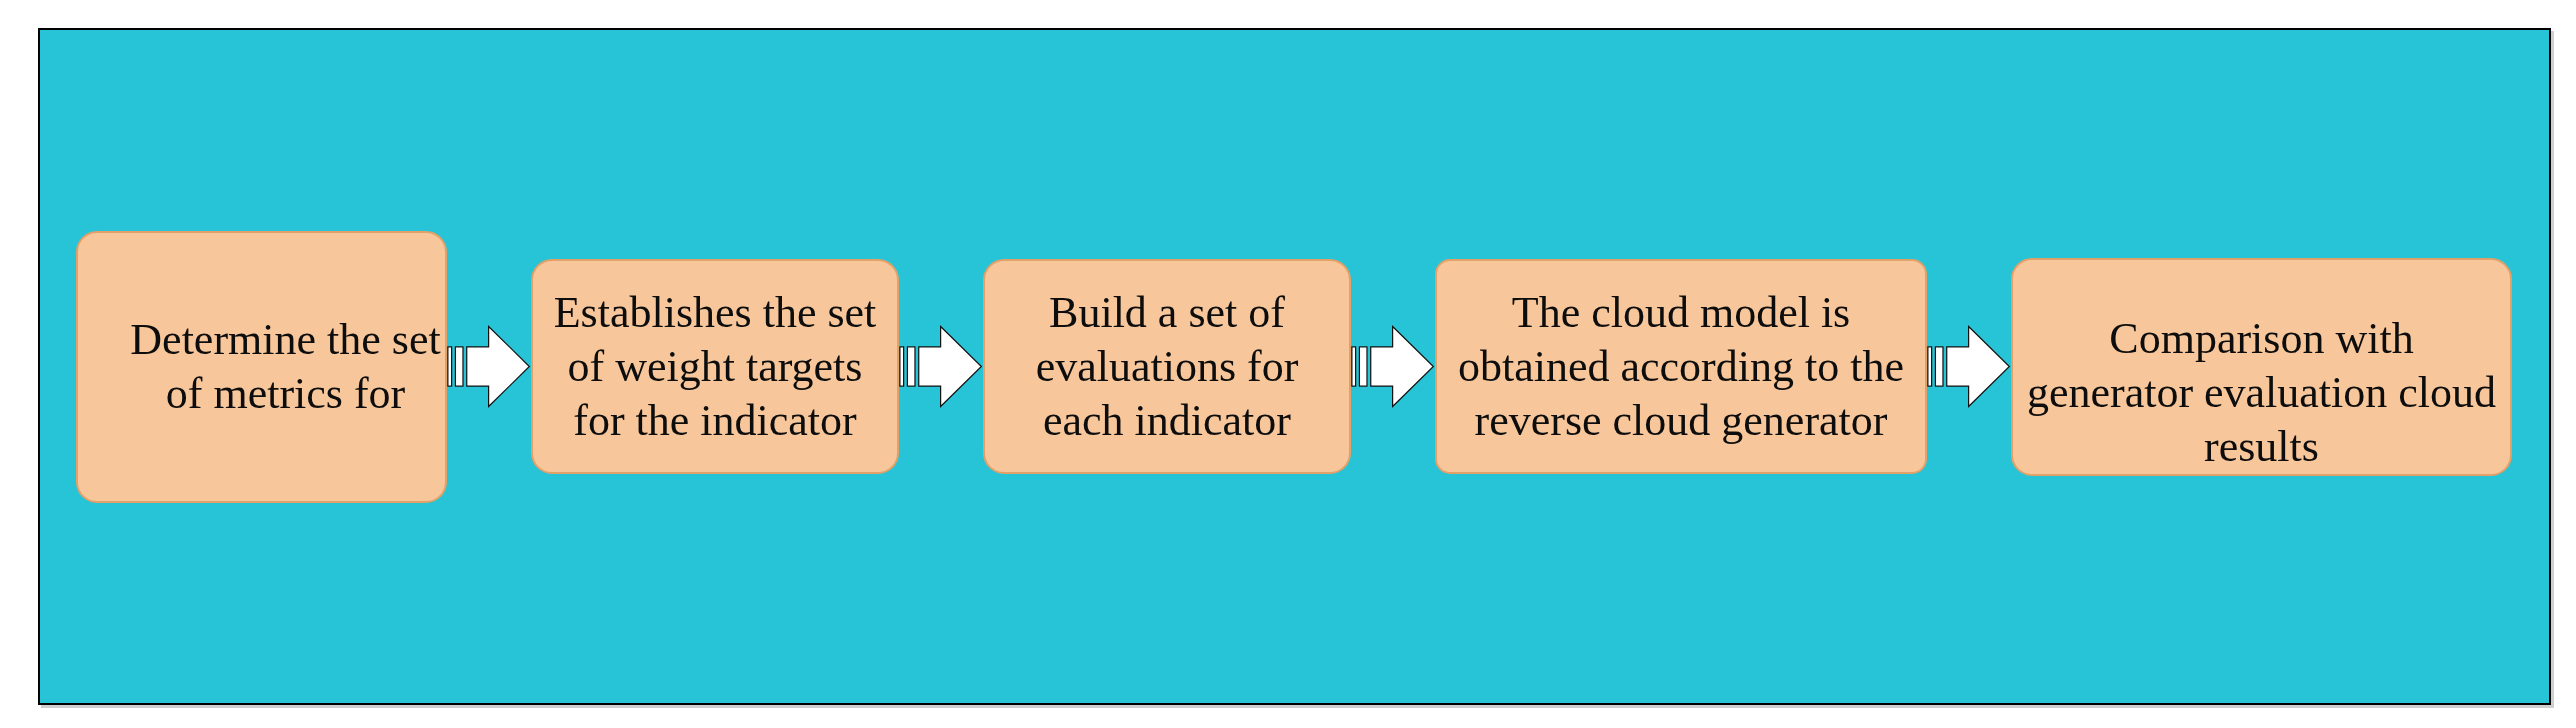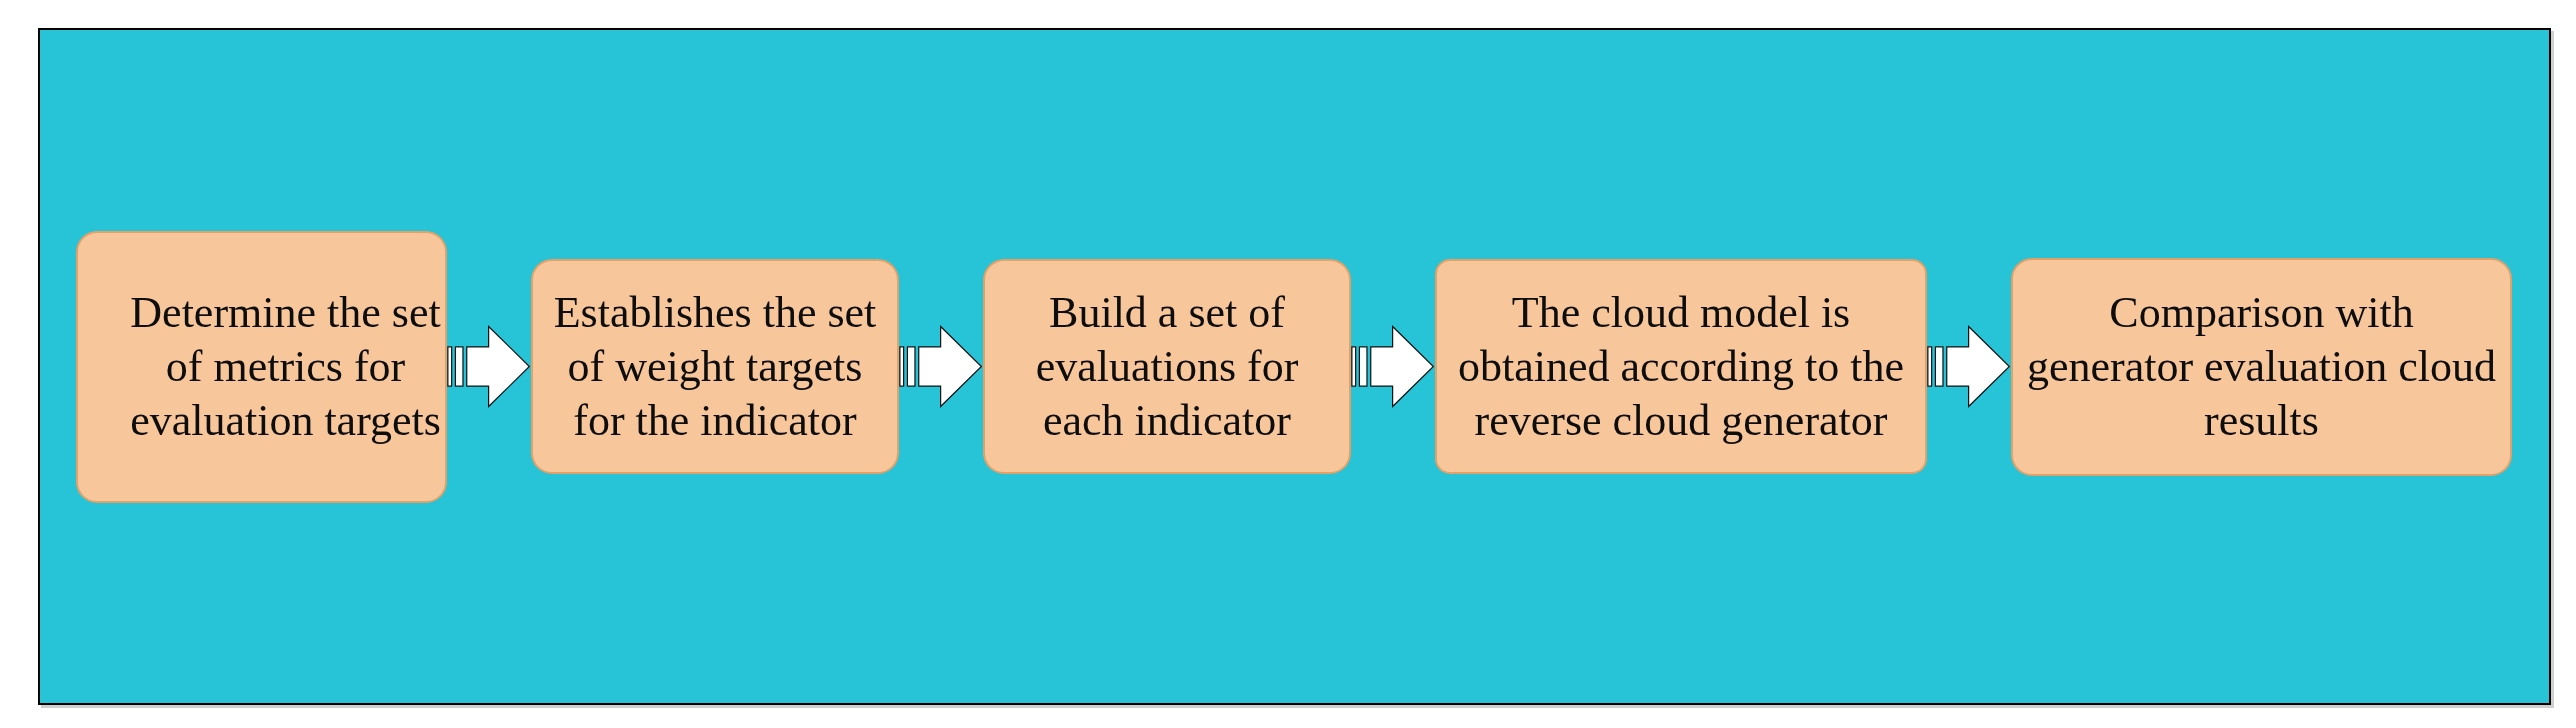--- a/index.html
+++ b/index.html
@@ -45,39 +45,38 @@
     flex: 0 0 auto;
   }
   .step-box .line {
     display: block;
     white-space: nowrap;
   }
   .box-1 { width: 371px; height: 272px; padding-left: 48px; }
   .box-2 { width: 368px; height: 215px; text-align: right; }
   .box-3 { width: 368px; height: 215px; }
   .box-4 { width: 492px; height: 215px; border-radius: 15px; }
-  .box-5 { width: 501px; height: 218px; }
+  .box-5 { width: 501px; height: 218px; justify-content: flex-end; }
   .flow-arrow {
     flex: 0 0 auto;
     width: 84px;
     height: 83px;
     display: block;
   }
 </style>
 </head>
 <body>
 
 <div class="canvas">
   <div class="frame">
     <div class="flow">
 
       <div class="step-box box-1">
         <span class="line">Determine the set</span>
         <span class="line">of metrics for</span>
-        <span class="line">evaluation targets</span>
       </div>
 
       <svg class="flow-arrow" viewBox="0 0 111 110" xmlns="http://www.w3.org/2000/svg">
         <rect x="1" y="29" width="5" height="52" fill="#FFFFFF" stroke="#111111" stroke-width="1.6"></rect>
         <rect x="11" y="29" width="10" height="52" fill="#FFFFFF" stroke="#111111" stroke-width="1.6"></rect>
         <polygon points="26,29 55,29 55,2 109,55 55,108 55,81 26,81" fill="#FFFFFF" stroke="#111111" stroke-width="1.6"></polygon>
       </svg>
 
       <div class="step-box box-2">
         <span class="line">Establishes the set</span>

